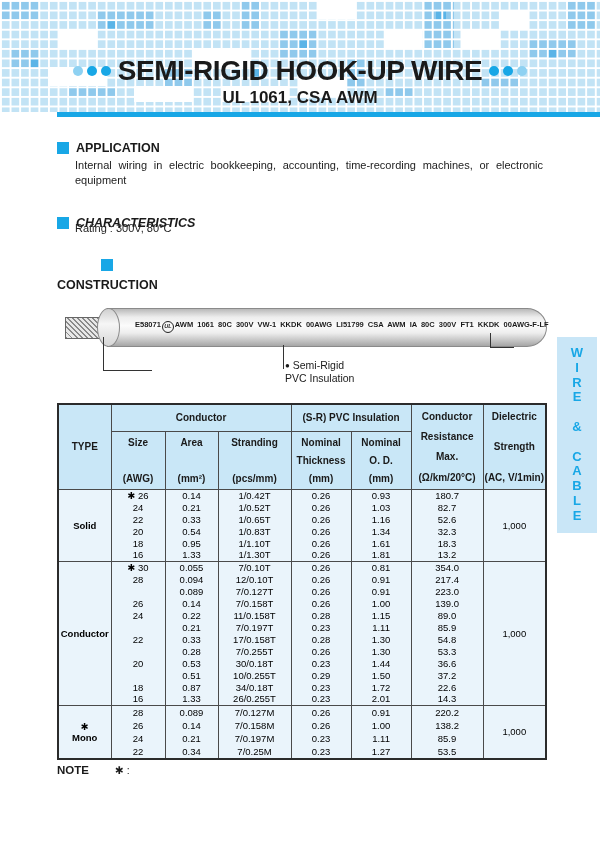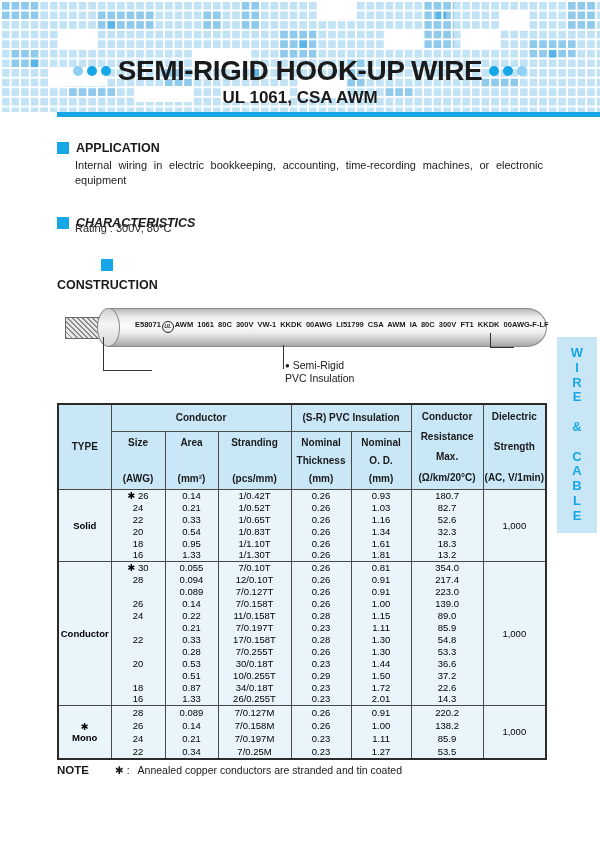--- a/index.html
+++ b/index.html
@@ -453,16 +453,15 @@
             <td>1.27</td>
             <td>53.5</td>
           </tr>
         </tbody>
     </table>
   </div>
 
   <div class="note">
     <span class="note-label">NOTE</span>
     <span class="note-symbol">✱ :</span>
-    <span class="note-text">Annealed copper conductors are stranded and tin coated</span>
   </div>
 
 </div>
 
 </body></html>

